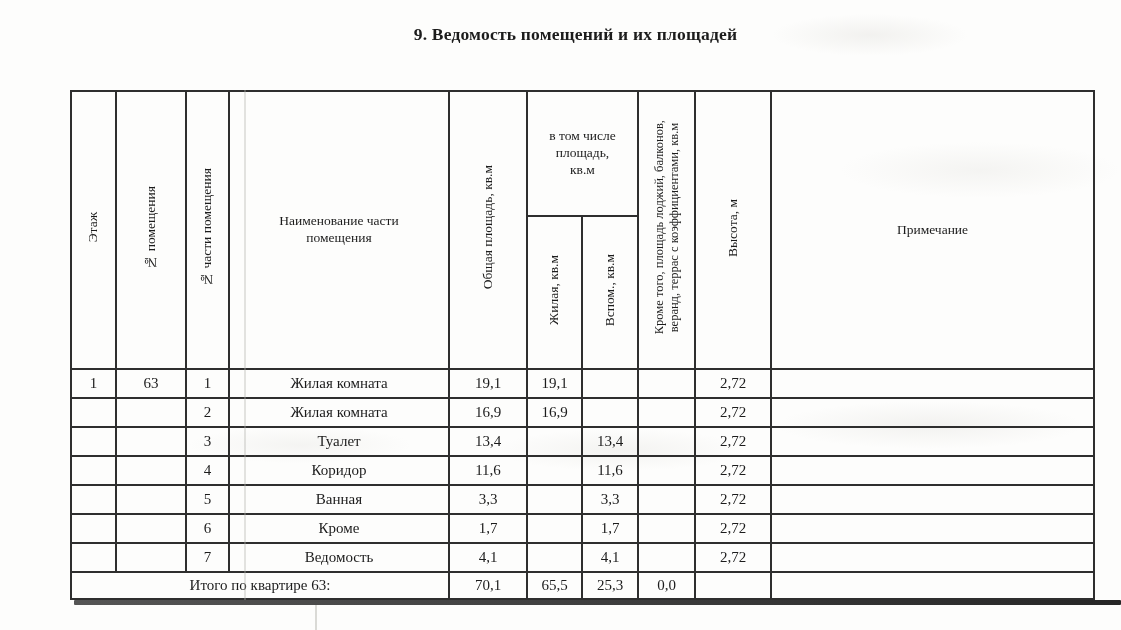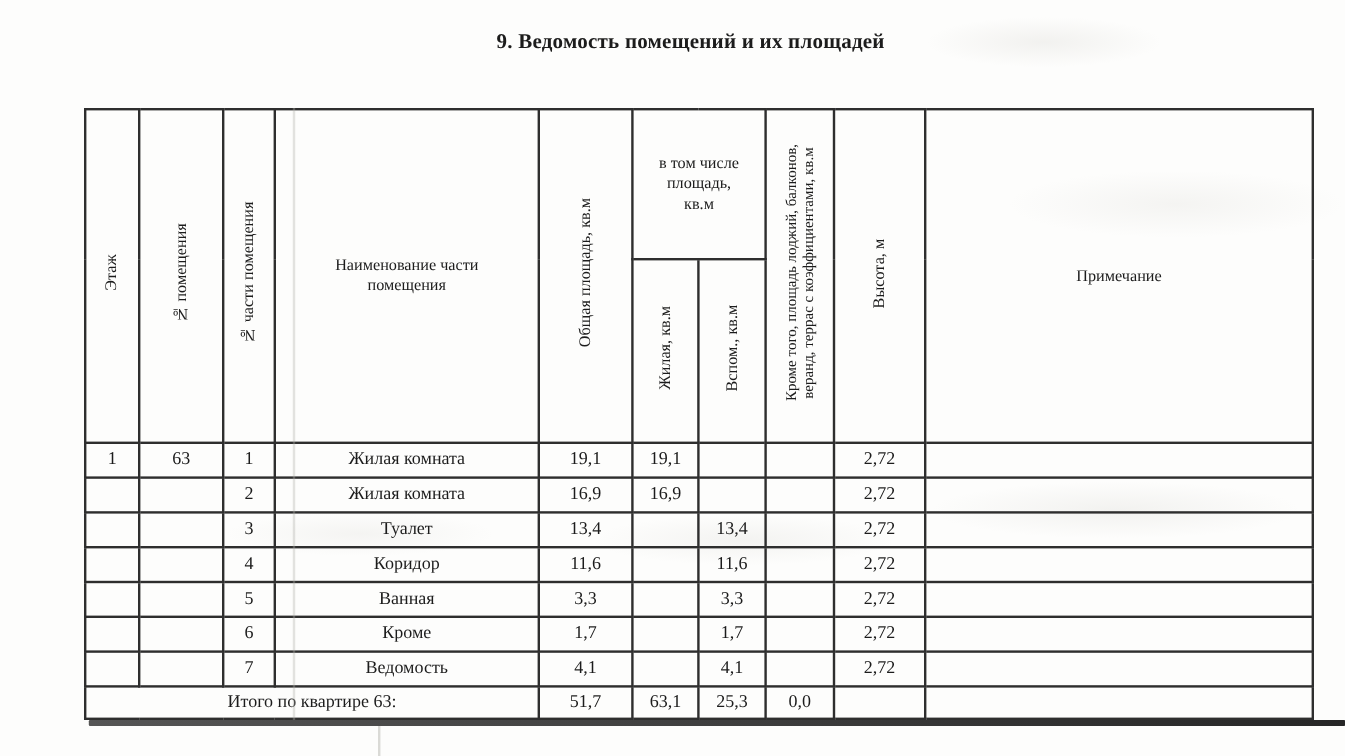--- a/index.html
+++ b/index.html
@@ -183,22 +183,22 @@
       <td class="name-cell">Ведомость</td>
       <td>4,1</td>
       <td></td>
       <td>4,1</td>
       <td></td>
       <td>2,72</td>
       <td></td>
     </tr>
     <tr class="totals-row">
       <td colspan="4" class="totals-label">Итого по квартире 63:</td>
-      <td>51,7</td>
-      <td>63,1</td>
+      <td>70,1</td>
+      <td>65,5</td>
       <td>25,3</td>
       <td>0,0</td>
       <td></td>
       <td></td>
     </tr>
   </tbody>
 </table>
 
 <div class="fold-line-a"></div>
 <div class="fold-line-b"></div>

